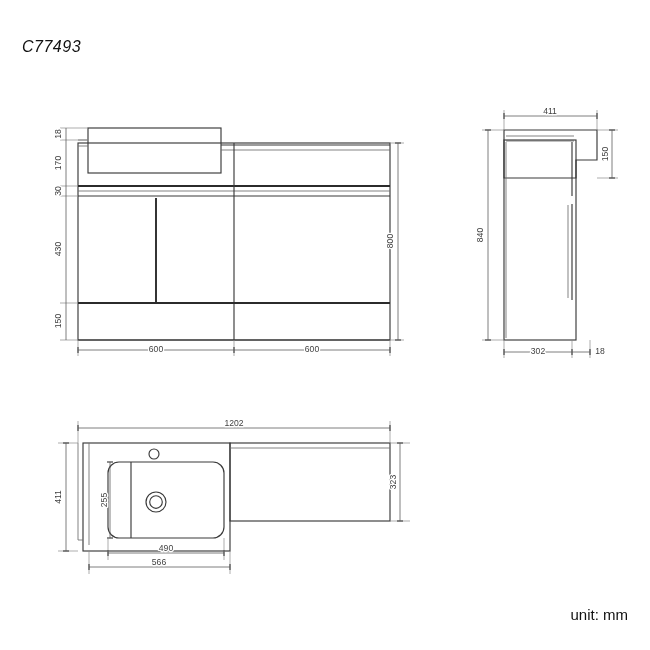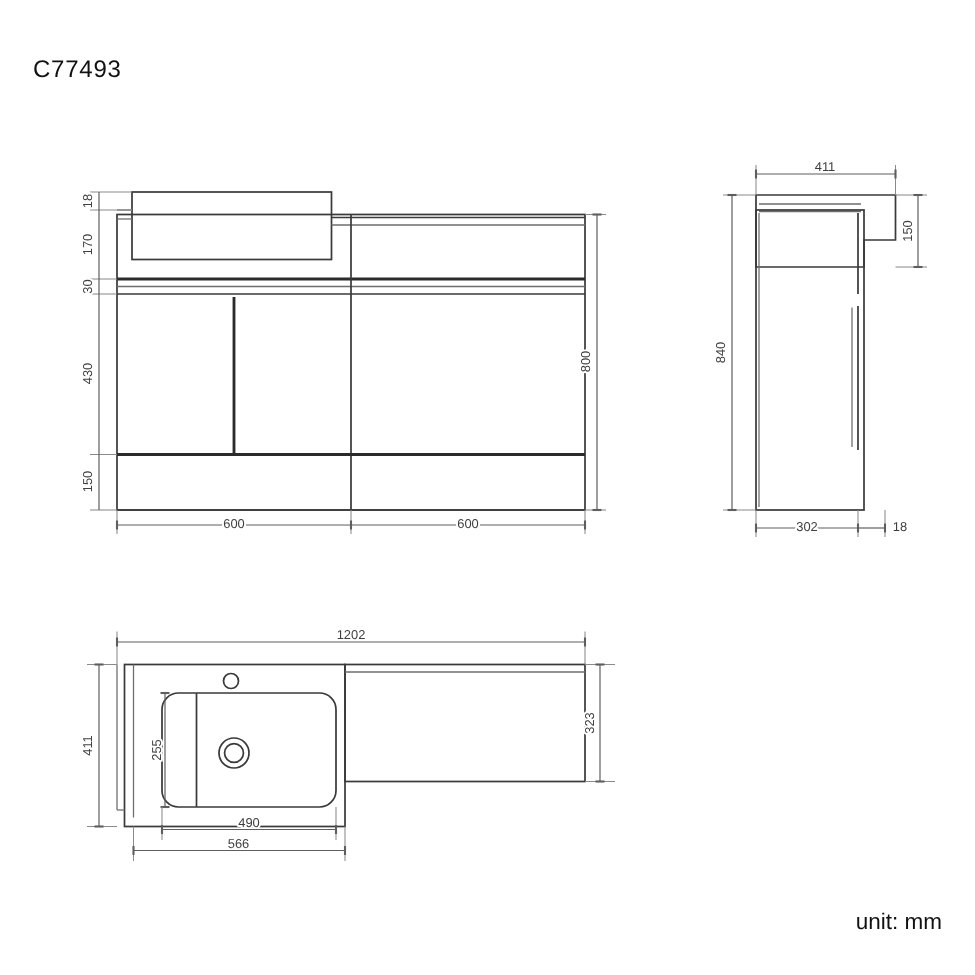--- a/index.html
+++ b/index.html
@@ -9,20 +9,21 @@
     font-family:"Liberation Sans", sans-serif;
     color:#1a1a1a;
     overflow:hidden;
     position:relative;
   }
   #sheet{position:absolute;inset:0;}
   #title{
     position:absolute;left:22px;top:38px;
     font-size:16px;letter-spacing:.5px;color:#111;
     white-space:nowrap;
+    font-style:italic;
   }
   #unit{
     position:absolute;right:22px;top:606px;
     font-size:15px;color:#111;white-space:nowrap;
   }
   svg{position:absolute;left:0;top:0;width:650px;height:650px;}
   .obj{fill:none;stroke:#3a3a3a;stroke-width:1.15;}
   .obj-hv{fill:none;stroke:#2b2b2b;stroke-width:1.9;}
   .thin{fill:none;stroke:#6d6d6d;stroke-width:.85;}
   .dim{fill:none;stroke:#5e5e5e;stroke-width:.8;}

